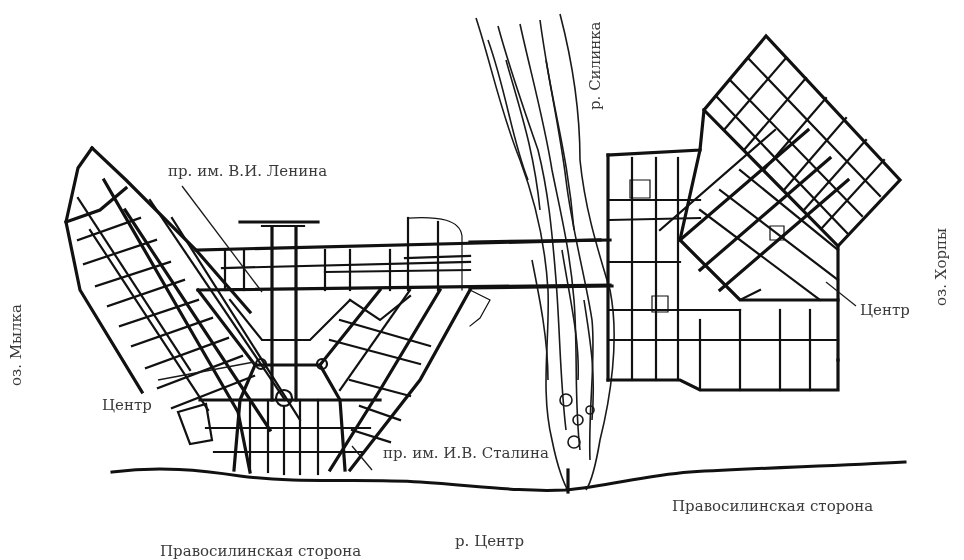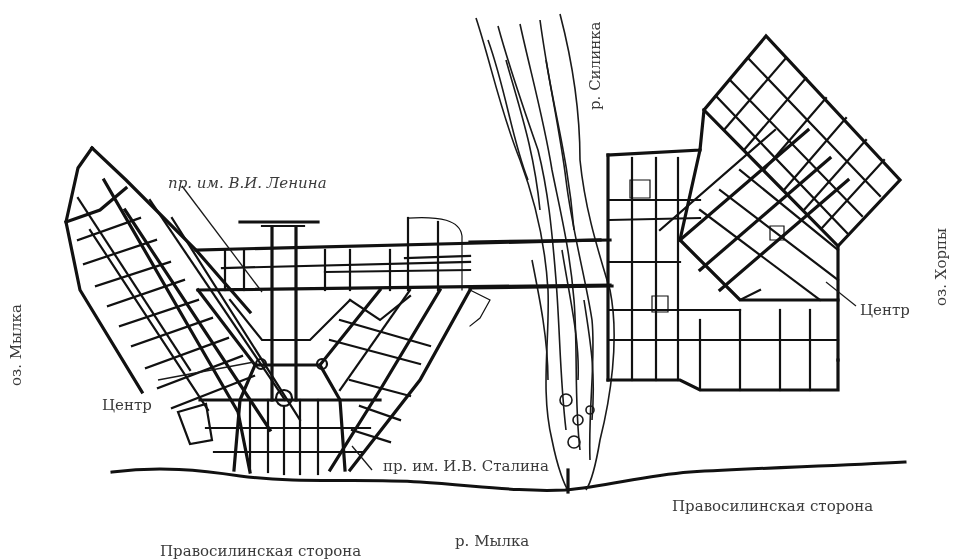--- a/index.html
+++ b/index.html
@@ -155,22 +155,22 @@
     <path class="road thin" d="M652,296 L668,296 L668,312 L652,312 Z" fill="#333"></path>
     <path class="road thin" d="M770,226 L784,226 L784,240 L770,240 Z" fill="#333"></path>
   </g>
 
   <path class="leader" d="M182,186 L262,292"></path>
   <path class="leader" d="M158,380 L254,362"></path>
   <path class="leader" d="M856,306 L826,282"></path>
   <path class="leader" d="M372,470 L352,446"></path>
 </svg>
 
-<div class="lbl" style="left:168px; top:176px;font-style:italic;">пр. им. В.И. Ленина</div>
-<div class="lbl" style="left:383px; top:459px;">пр. им. И.В. Сталина</div>
+<div class="lbl" style="left:168px; top:164px;">пр. им. В.И. Ленина</div>
+<div class="lbl" style="left:383px; top:446px;">пр. им. И.В. Сталина</div>
 <div class="lbl" style="left:102px; top:398px;">Центр</div>
 <div class="lbl" style="left:860px; top:303px;">Центр</div>
 <div class="lbl vert" style="left:9px; top:386px;">оз. Мылка</div>
 <div class="lbl vert" style="left:934px; top:306px;">оз. Хорпы</div>
 <div class="lbl vert" style="left:588px; top:110px;">р. Силинка</div>
-<div class="lbl" style="left:455px; top:534px;">р. Мылка</div>
+<div class="lbl" style="left:455px; top:534px;">р. Центр</div>
 <div class="lbl" style="left:160px; top:499px;margin-top:45px;">Правосилинская сторона</div>
 <div class="lbl" style="left:672px; top:499px;">Правосилинская сторона</div>
 
 </body></html>

